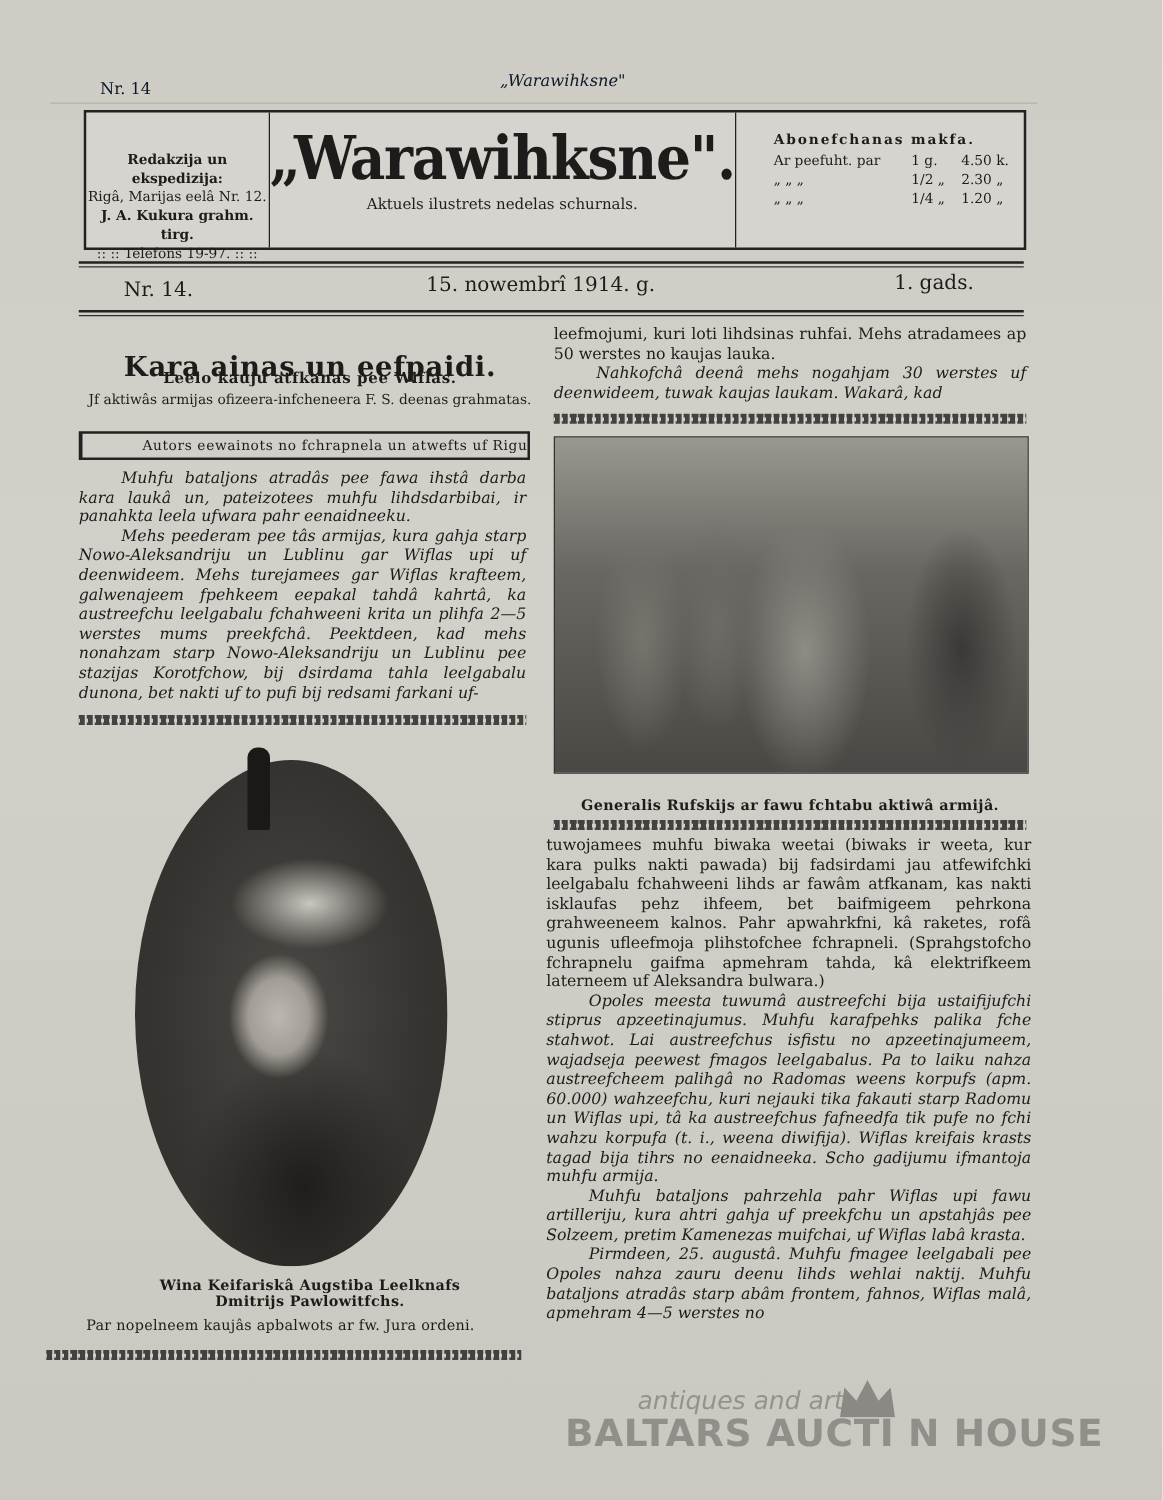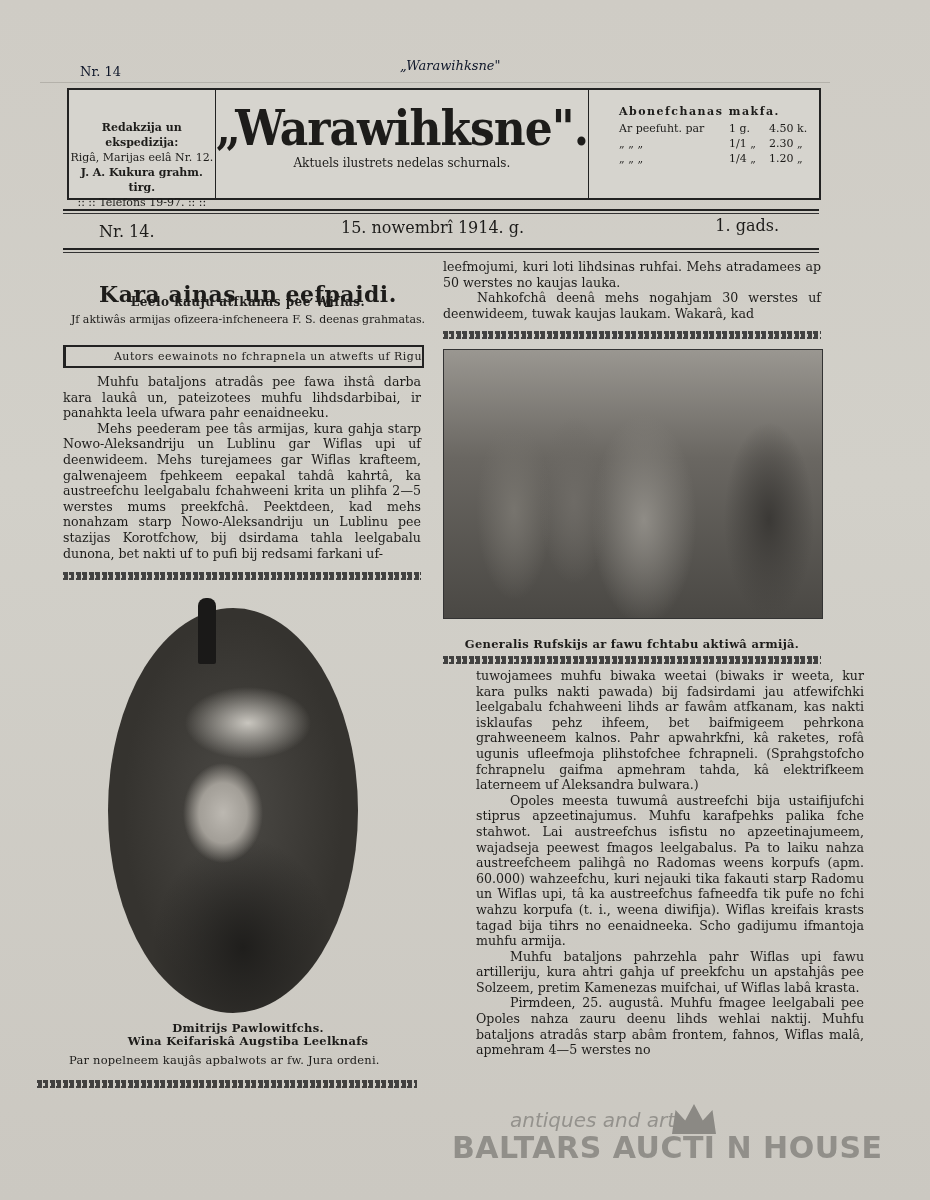--- a/index.html
+++ b/index.html
@@ -35,21 +35,21 @@
   .pr-b { width:40px; }
   .pr-c { width:50px; }
   .rule { position:absolute; left:63px; width:756px; height:0; border-top:2px solid #222; }
   .rule.thin { border-top:1px solid #333; }
   .issue-line { position:absolute; left:63px; top:212px; width:756px; height:32px; font-size:16px; }
   .issue-line .nr { position:absolute; left:36px; top:10px; }
   .issue-line .date { position:absolute; left:278px; top:6px; }
   .issue-line .year { position:absolute; right:40px; top:4px; }
   .col { position:absolute; font-size:12.6px; line-height:15.6px; text-align:justify; }
   .col p { margin:0; }
-  .indent { text-indent:34px; }
+  .indent { text-indent:34px;font-style:italic; }
   .art-title { position:absolute; left:63px; top:262px; width:370px; text-align:center; font-weight:bold; font-size:22px; letter-spacing:0.5px;margin-top:19px; }
   .art-sub { position:absolute; left:63px; top:295px; width:370px; text-align:center; font-weight:bold; font-size:12px; letter-spacing:0.5px; }
   .art-sub2 { position:absolute; left:63px; top:313px; width:370px; text-align:center; font-size:11px; line-height:13px; }
   .author-box { position:absolute; left:63px; top:345px; width:356px; height:19px; border:2px solid #222; border-left-width:3px; font-size:11px; line-height:19px; text-align:right; letter-spacing:0.5px; }
   .dots { position:absolute; height:7px; background-image: repeating-linear-gradient(90deg,#2a2a2a 0 5px,transparent 5px 6.5px); border-top:1px solid transparent; opacity:0.85; }
   .dots::after { content:""; position:absolute; left:0; right:0; top:1.5px; height:3px; background-image:repeating-linear-gradient(90deg,#d0cec7 0 1px,transparent 1px 5px,#d0cec7 5px 6.5px); }
   .photo-group {
     position:absolute; left:443px; top:349px; width:378px; height:268px;
     background:
       radial-gradient(ellipse 50px 120px at 130px 150px,#6e6b66 0%,transparent 70%),
@@ -98,21 +98,21 @@
   </div>
   <div class="mh-right">
     <div class="hdr">Abonefchanas makfa.</div>
     <div class="price-row">
       <span class="pr-a">Ar peefuht. par</span>
       <span class="pr-b">1 g.</span>
       <span class="pr-c">4.50 k.</span>
     </div>
     <div class="price-row">
       <span class="pr-a">„      „      „</span>
-      <span class="pr-b">1/1 „</span>
+      <span class="pr-b">1/2 „</span>
       <span class="pr-c">2.30 „</span>
     </div>
     <div class="price-row">
       <span class="pr-a">„      „      „</span>
       <span class="pr-b">1/4 „</span>
       <span class="pr-c">1.20 „</span>
     </div>
   </div>
 </div>
 
@@ -140,34 +140,34 @@
 <div class="col" style="left:443px; top:259px; width:378px;">
   <p>leefmojumi, kuri loti lihdsinas ruhfai. Mehs atradamees ap 50 werstes no kaujas lauka.</p>
   <p class="indent">Nahkofchâ deenâ mehs nogahjam 30 werstes uf deenwideem, tuwak kaujas laukam. Wakarâ, kad</p>
 </div>
 <div class="dots" style="left:443px; top:331px; width:378px;"></div>
 
 <div class="photo-group"></div>
 <div class="photo-caption">Generalis Rufskijs ar fawu fchtabu aktiwâ armijâ.</div>
 <div class="dots" style="left:443px; top:656px; width:378px;"></div>
 
-<div class="col" style="left:437px; top:668px; width:388px;margin-left:39px;">
+<div class="col" style="left:437px; top:668px; width:388px;">
   <p>tuwojamees muhfu biwaka weetai (biwaks ir weeta, kur kara pulks nakti pawada) bij fadsirdami jau atfewifchki leelgabalu fchahweeni lihds ar fawâm atfkanam, kas nakti isklaufas pehz ihfeem, bet baifmigeem pehrkona grahweeneem kalnos. Pahr apwahrkfni, kâ raketes, rofâ ugunis ufleefmoja plihstofchee fchrapneli. (Sprahgstofcho fchrapnelu gaifma apmehram tahda, kâ elektrifkeem laterneem uf Aleksandra bulwara.)</p>
   <p class="indent">Opoles meesta tuwumâ austreefchi bija ustaifijufchi stiprus apzeetinajumus. Muhfu karafpehks palika fche stahwot. Lai austreefchus isfistu no apzeetinajumeem, wajadseja peewest fmagos leelgabalus. Pa to laiku nahza austreefcheem palihgâ no Radomas weens korpufs (apm. 60.000) wahzeefchu, kuri nejauki tika fakauti starp Radomu un Wiflas upi, tâ ka austreefchus fafneedfa tik pufe no fchi wahzu korpufa (t. i., weena diwifija). Wiflas kreifais krasts tagad bija tihrs no eenaidneeka. Scho gadijumu ifmantoja muhfu armija.</p>
   <p class="indent">Muhfu bataljons pahrzehla pahr Wiflas upi fawu artilleriju, kura ahtri gahja uf preekfchu un apstahjâs pee Solzeem, pretim Kamenezas muifchai, uf Wiflas labâ krasta.</p>
   <p class="indent">Pirmdeen, 25. augustâ. Muhfu fmagee leelgabali pee Opoles nahza zauru deenu lihds wehlai naktij. Muhfu bataljons atradâs starp abâm frontem, fahnos, Wiflas malâ, apmehram 4—5 werstes no</p>
 </div>
 
 <div class="portrait-frame">
   <div class="portrait-oval"></div>
   <div class="plume"></div>
 </div>
 <div class="portrait-caption">
+  <div>Wina Keifariskâ Augstiba Leelknafs</div>
   <div>Dmitrijs Pawlowitfchs.</div>
-  <div>Wina Keifariskâ Augstiba Leelknafs</div>
 </div>
 <div class="portrait-caption2">Par nopelneem kaujâs apbalwots ar fw. Jura ordeni.</div>
 <div class="dots" style="left:37px; top:1080px; width:380px;"></div>
 
 <div class="watermark">
   <div class="wm-small">antiques and art</div>
   <div class="wm-crown"></div>
   <div class="wm-big">BALTARS AUCTI  N HOUSE</div>
 </div>
 

